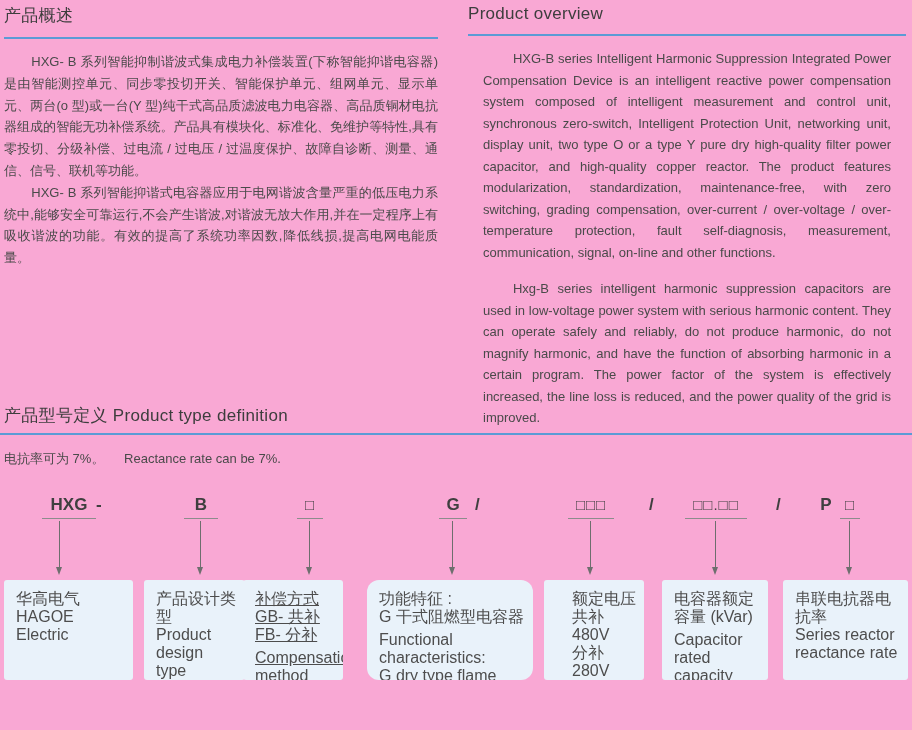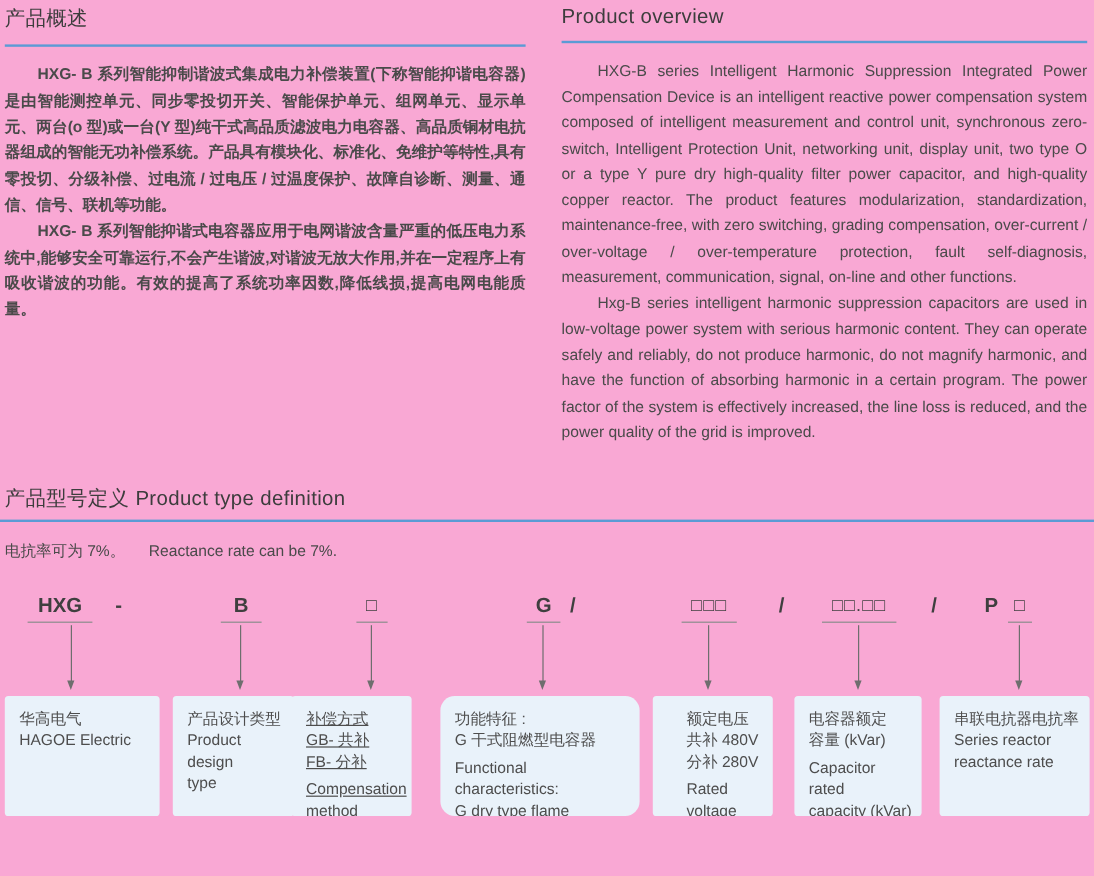--- a/index.html
+++ b/index.html
@@ -18,25 +18,25 @@
   h2.hd {
     margin: 0;
     font-size: 17px;
     font-weight: 400;
     color: #3d3d3d;
     letter-spacing: 0.3px;
   }
   .rule { height: 2px; background: #5b9bd5; margin-top: 10px; }
   .col-cn p {
     margin: 0; font-size: 13px; line-height: 21.8px;
-    text-align: justify; text-indent: 2.1em; color: #4a4a4a; font-weight: bold;
+    text-align: justify; text-indent: 2.1em; color: #4a4a4a;
   }
   .col-cn p.first { margin-top: 12px; }
   .col-en p {
-    margin: 0; font-size: 13px; line-height: 21.5px;
+    margin: 15px; font-size: 13px; line-height: 21.5px;
     text-align: justify; text-indent: 2.3em; color: #4a4a4a;
   }
   .col-en p.first { margin-top: 12px; }
 
   .typedef-h { position: absolute; left: 4px; top: 404px; margin: 0; text-align: center; }
   .rule-full { position: absolute; left: 0; top: 433px; width: 912px; height: 2px; background: #5b9bd5; }
   .note { position: absolute; left: 4px; top: 450px; margin: 0; font-size: 13px; color: #4a4a4a; }
   .note .en { margin-left: 16px; }
 
   .code {
@@ -56,21 +56,21 @@
   .arrow { position: absolute; top: 521px; width: 1px; height: 47px; background: #6e6e6e; }
   .arrow::after {
     content: ""; position: absolute; left: -3px; bottom: -7px;
     border-left: 3.5px solid transparent; border-right: 3.5px solid transparent;
     border-top: 8px solid #6e6e6e;
   }
   .box {
     position: absolute; top: 580px; height: 100px;
     background: #e9f2fa; border-radius: 3px;
     box-sizing: border-box; padding: 10px 8px 0 12px;
-    font-size: 13px; line-height: 18px; color: #4d4d4d;
+    font-size: 16px; line-height: 18px; color: #4d4d4d;
     overflow: hidden;
   }
   .box p { margin: 0 0 5px 0; white-space: pre-line; }
   .box p:last-child { margin-bottom: 0; }
 </style>
 </head>
 <body>
 
 <div class="page">
 
@@ -88,21 +88,21 @@
     <p>Hxg-B series intelligent harmonic suppression capacitors are used in low-voltage power system with serious harmonic content. They can operate safely and reliably, do not produce harmonic, do not magnify harmonic, and have the function of absorbing harmonic in a certain program. The power factor of the system is effectively increased, the line loss is reduced, and the power quality of the grid is improved.</p>
   </section>
 
   <h2 class="hd typedef-h">产品型号定义 Product type definition</h2>
   <div class="rule-full"></div>
   <p class="note">
     <span>电抗率可为 7%。</span>
     <span class="en">Reactance rate can be 7%.</span>
   </p>
 
-  <span class="code" style="left:23px; width:54px;">HXG</span>
+  <span class="code" style="left:42px; width:54px;">HXG</span>
   <span class="sep" style="left:96px;">-</span>
   <span class="code" style="left:184px; width:34px;">B</span>
   <span class="code squares" style="left:297px; width:26px;">□</span>
   <span class="code" style="left:439px; width:28px;">G</span>
   <span class="sep" style="left:475px;">/</span>
   <span class="code squares" style="left:568px; width:46px;">□□□</span>
   <span class="sep" style="left:649px;">/</span>
   <span class="code squares" style="left:685px; width:62px;">□□.□□</span>
   <span class="sep" style="left:776px;">/</span>
   <span class="code nounderline" style="left:817px; width:18px;">P</span>

